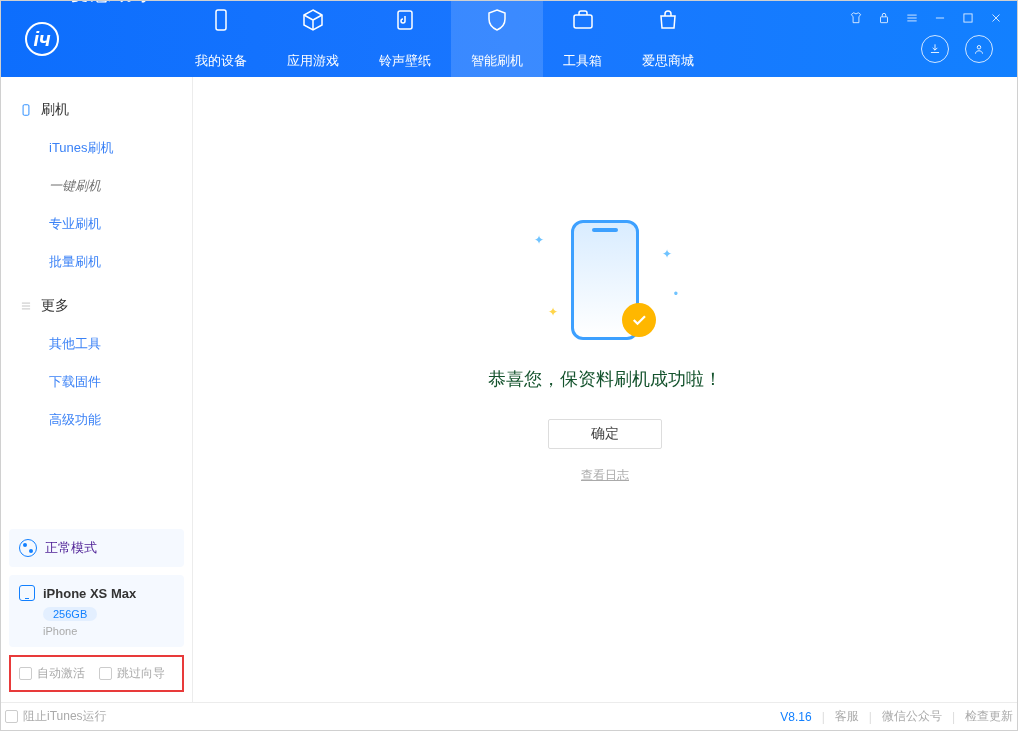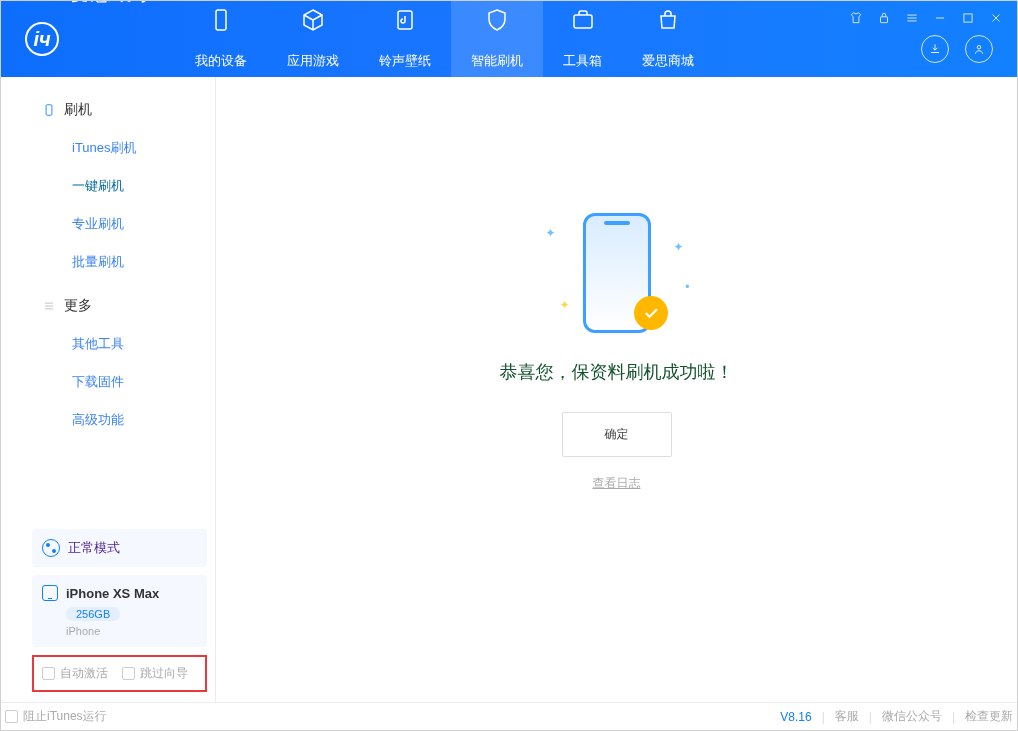--- a/index.html
+++ b/index.html
@@ -21,29 +21,29 @@
 
 .window-controls { position: absolute; top: 8px; right: 12px; display: flex; gap: 10px; align-items: center; }
 .wc-btn { width: 18px; height: 18px; display: flex; align-items: center; justify-content: center; cursor: pointer; opacity: 0.9; }
 .wc-btn svg { width: 14px; height: 14px; stroke: #fff; fill: none; stroke-width: 1.5; }
 
 .header-right-icons { position: absolute; bottom: 14px; right: 24px; display: flex; gap: 16px; }
 .hr-icon { width: 28px; height: 28px; border: 1.5px solid rgba(255,255,255,0.8); border-radius: 50%; display: flex; align-items: center; justify-content: center; cursor: pointer; }
 .hr-icon svg { width: 14px; height: 14px; stroke: #fff; fill: none; stroke-width: 1.5; }
 
 
-.body { display: flex; height: calc(100% - 76px - 28px); margin-left: 23px; }
+.body { display: flex; height: calc(100% - 76px - 28px); }
 
 
 .sidebar { width: 192px; border-right: 1px solid #ececec; display: flex; flex-direction: column; padding-top: 14px; }
 .side-section { padding: 0 0 6px 0; }
 .side-header { display: flex; align-items: center; gap: 8px; padding: 10px 18px; font-size: 14px; color: #333; font-weight: 500; }
 .side-header svg { width: 14px; height: 14px; }
 .side-item { padding: 10px 18px 10px 48px; font-size: 13px; color: #3b82f6; cursor: pointer; }
-.side-item.active { color: #0369a1; }
+.side-item.active { color: #737373; font-style: italic; }
 
 .sidebar-bottom { margin-top: auto; }
 .mode-box { margin: 8px; padding: 10px; background: #f5f9ff; border-radius: 4px; display: flex; align-items: center; gap: 8px; font-size: 13px; color: #4c1d95; }
 .mode-icon { width: 18px; height: 18px; border: 1.5px solid #1280ff; border-radius: 50%; position: relative; }
 .mode-icon::before, .mode-icon::after { content:''; position:absolute; width:4px; height:4px; background:#1280ff; border-radius:50%; }
 .mode-icon::before { top:3px; left:3px; }
 .mode-icon::after { bottom:3px; right:3px; }
 
 .device-box { margin: 0 8px 8px 8px; padding: 10px; background: #f5f9ff; border-radius: 4px; font-size: 13px; }
 .device-box .dev-row { display: flex; align-items: center; gap: 8px; font-weight: 600; color: #333; }
@@ -60,21 +60,21 @@
 .main { flex: 1; display: flex; flex-direction: column; align-items: center; justify-content: center; padding-bottom: 80px; }
 .illus { position: relative; width: 170px; height: 130px; margin-bottom: 22px; display:flex; align-items:center; justify-content:center; }
 .phone { width: 68px; height: 120px; border: 3px solid #3da0ff; border-radius: 12px; background: linear-gradient(180deg,#d9ecff,#fff); position:relative; }
 .phone::before { content:''; position:absolute; top:5px; left:50%; transform:translateX(-50%); width:26px; height:4px; background:#3da0ff; border-radius:3px; }
 .badge-check { position:absolute; bottom:8px; right:34px; width:34px; height:34px; background:#ffb700; border-radius:50%; display:flex; align-items:center; justify-content:center; }
 .badge-check svg { width:18px; height:18px; stroke:#fff; stroke-width:3; fill:none; }
 .sparkle { position:absolute; font-size:12px; color:#6fc3ff; }
 .s1{top:18px;left:14px} .s2{top:32px;right:18px} .s3{bottom:26px;left:28px;color:#ffd54a} .s4{bottom:44px;right:12px}
 
 .success-text { font-size: 18px; color: #14532d; margin-bottom: 28px; }
-.ok-btn { padding: 13px 42px; border: 1px solid #ddd; background: #fff; font-size: 12px; color: #444; cursor: pointer; border-radius: 2px; }
+.ok-btn { padding: 5px 42px; border: 1px solid #ddd; background: #fff; font-size: 14px; color: #444; cursor: pointer; border-radius: 2px; }
 .log-link { margin-top: 18px; font-size: 12px; color: #aaa; cursor: pointer; text-decoration: underline; }
 
 
 .footer { height: 28px; border-top: 1px solid #ececec; display: flex; align-items: center; padding: 0 4px; font-size: 12px; color: #aaa; }
 .footer .chk { color:#aaa; }
 .footer-right { margin-left: auto; display: flex; align-items: center; gap: 10px; }
 .footer-right .sep { color:#ddd; }
 .footer-link { cursor:pointer; }
 .ver { color:#1280ff; }
 </style>

